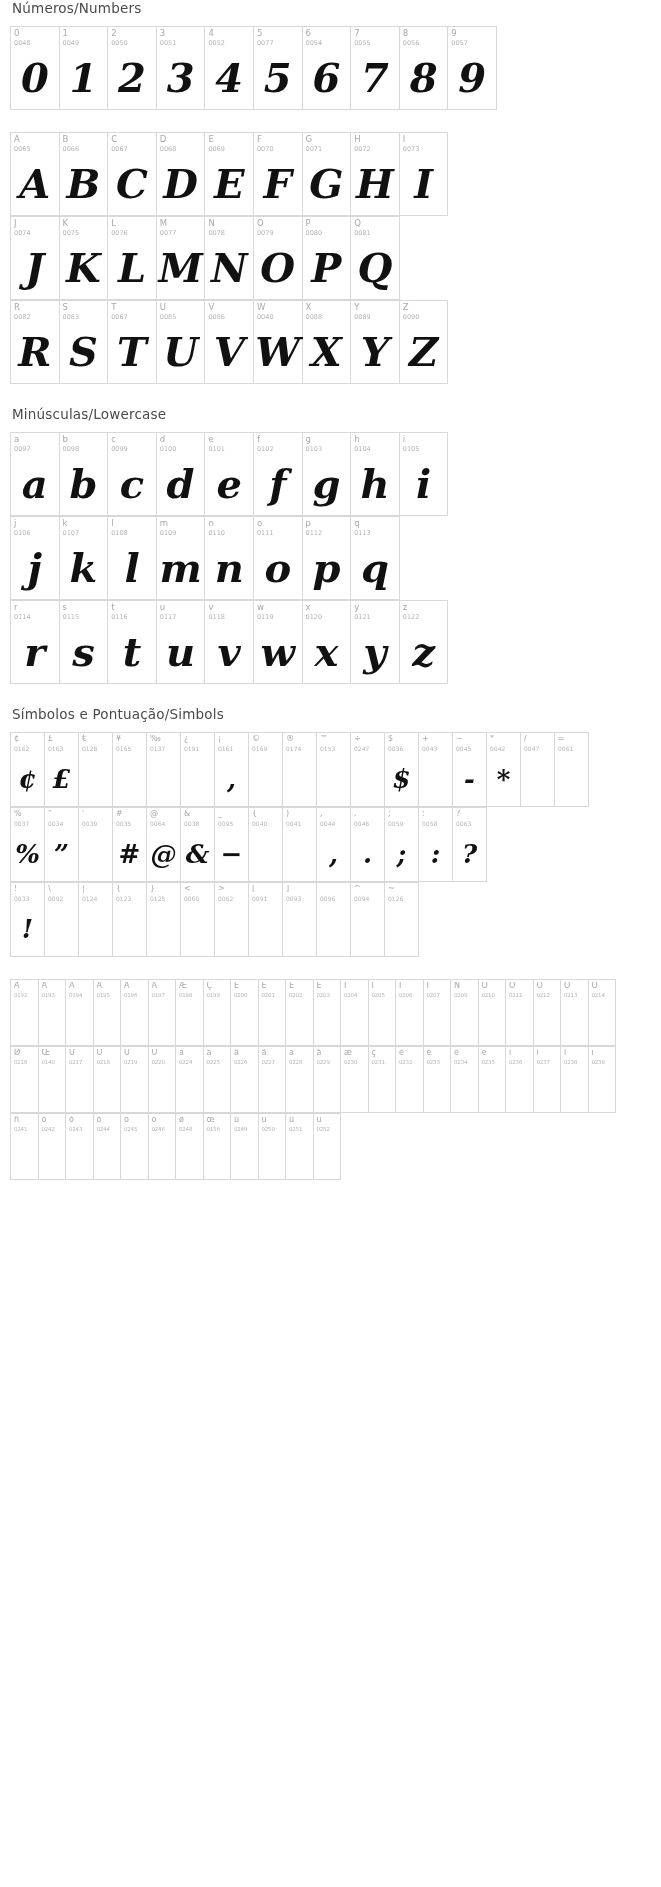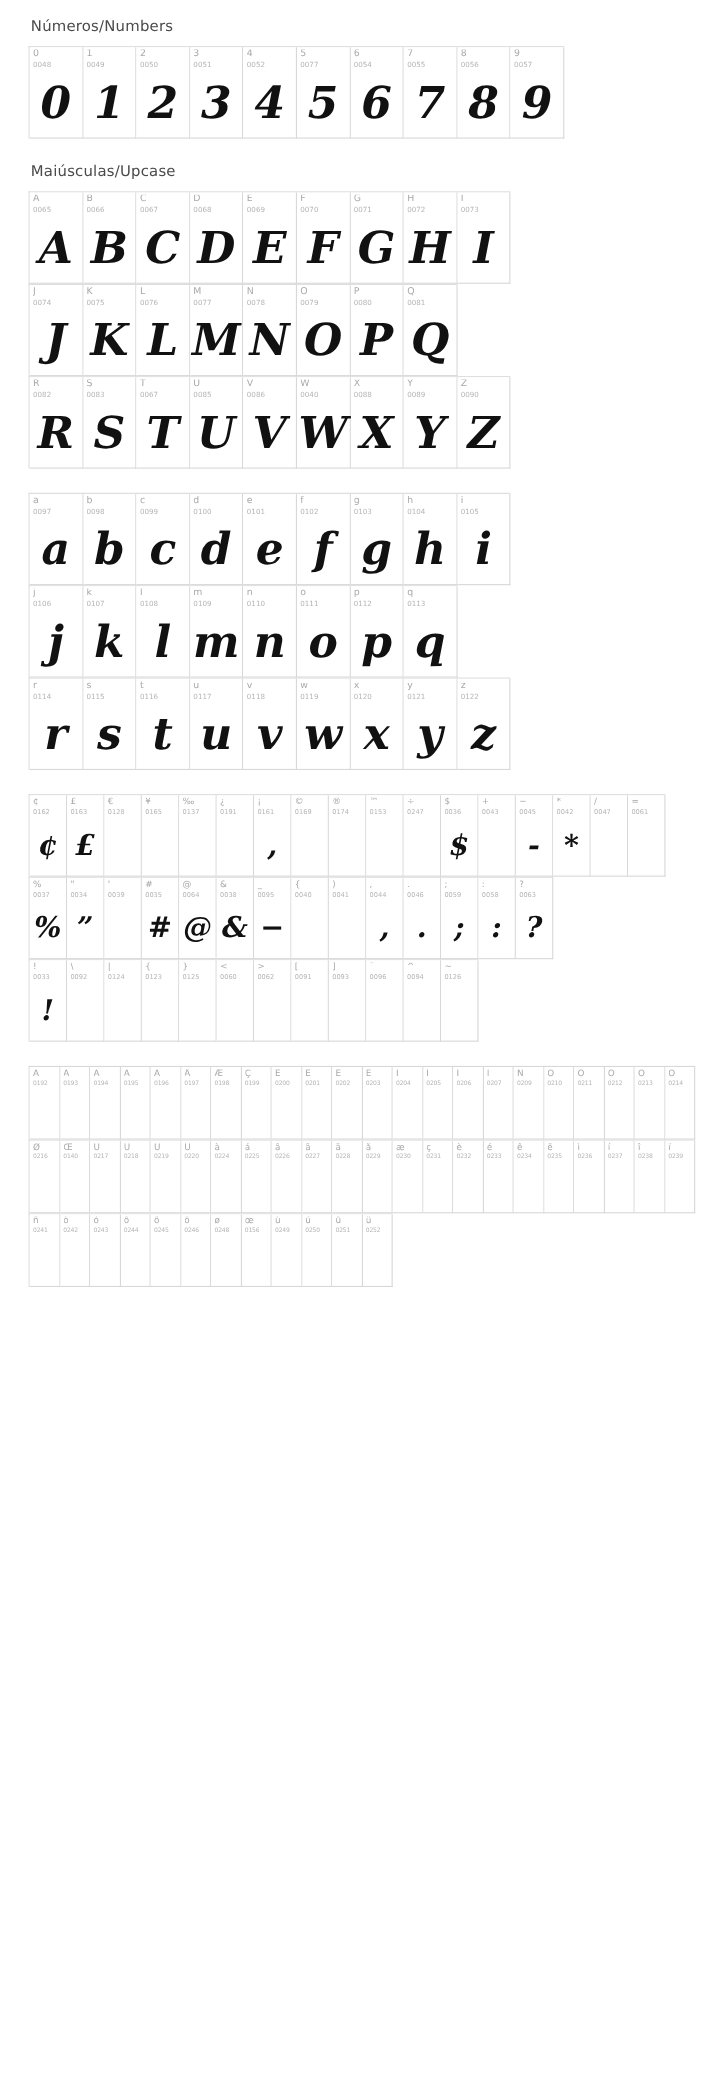--- a/index.html
+++ b/index.html
@@ -7,21 +7,21 @@
     padding: 0;
     background: #ffffff;
   }
   body {
     width: 661px;
     font-family: "DejaVu Sans", sans-serif;
     color: #333333;
   }
   .page {
     width: 619px;
-    padding: 16px;
+    padding: 0;
     box-sizing: border-box;
   }
   .section {
     margin: 0 0 22px 0;
     padding: 0 0 0 10px;
     box-sizing: border-box;
   }
   .section-title {
     font-size: 13.5px;
     color: #4a4a4a;
@@ -181,21 +181,20 @@
         <div class="cell">
           <div class="meta">
             <div class="ch-label">9</div>
             <div class="code">0057</div>
           </div>
           <div class="glyph">9</div>
         </div>
       </div>
     </div>
     <div class="section">
-      <div class="section-title">Maiúsculas/Upcase</div>
       <div class="grid grid-big">
         <div class="cell">
           <div class="meta">
             <div class="ch-label">A</div>
             <div class="code">0065</div>
           </div>
           <div class="glyph">A</div>
         </div>
         <div class="cell">
           <div class="meta">
@@ -372,20 +371,21 @@
         <div class="cell">
           <div class="meta">
             <div class="ch-label">Z</div>
             <div class="code">0090</div>
           </div>
           <div class="glyph">Z</div>
         </div>
       </div>
     </div>
     <div class="section">
+      <div class="section-title">Minúsculas/Lowercase</div>
       <div class="grid grid-big">
         <div class="cell">
           <div class="meta">
             <div class="ch-label">a</div>
             <div class="code">0097</div>
           </div>
           <div class="glyph">a</div>
         </div>
         <div class="cell">
           <div class="meta">
@@ -562,20 +562,21 @@
         <div class="cell">
           <div class="meta">
             <div class="ch-label">z</div>
             <div class="code">0122</div>
           </div>
           <div class="glyph">z</div>
         </div>
       </div>
     </div>
     <div class="section">
+      <div class="section-title">Símbolos e Pontuação/Simbols</div>
       <div class="grid grid-sym">
         <div class="cell">
           <div class="meta">
             <div class="ch-label">¢</div>
             <div class="code">0162</div>
           </div>
           <div class="glyph">¢</div>
         </div>
         <div class="cell">
           <div class="meta">

